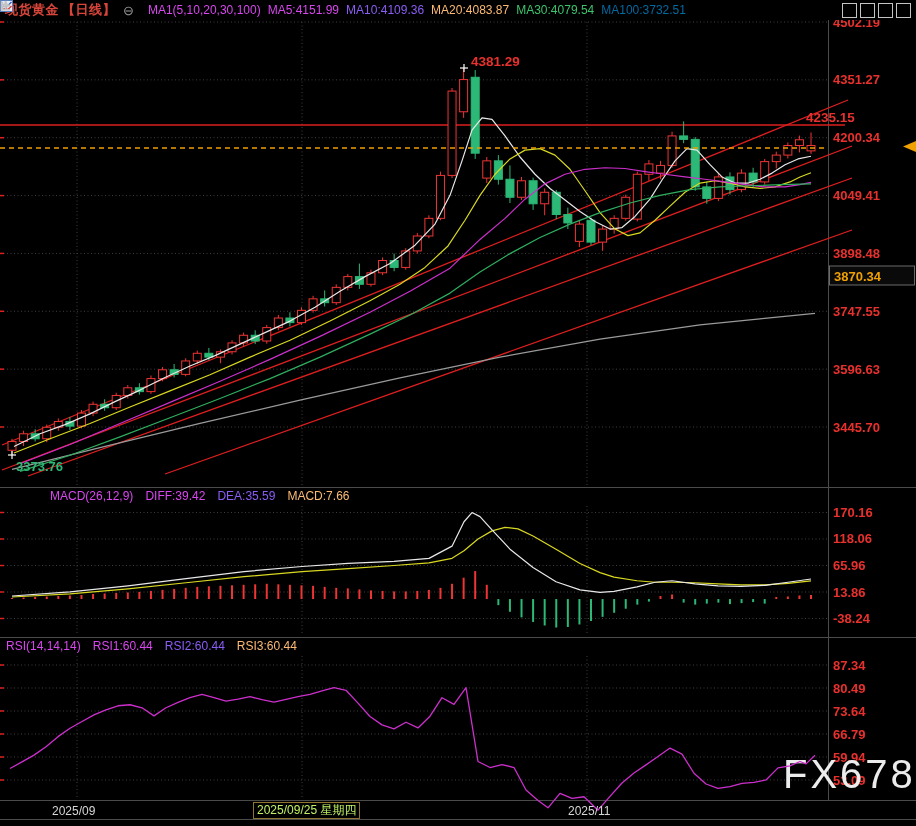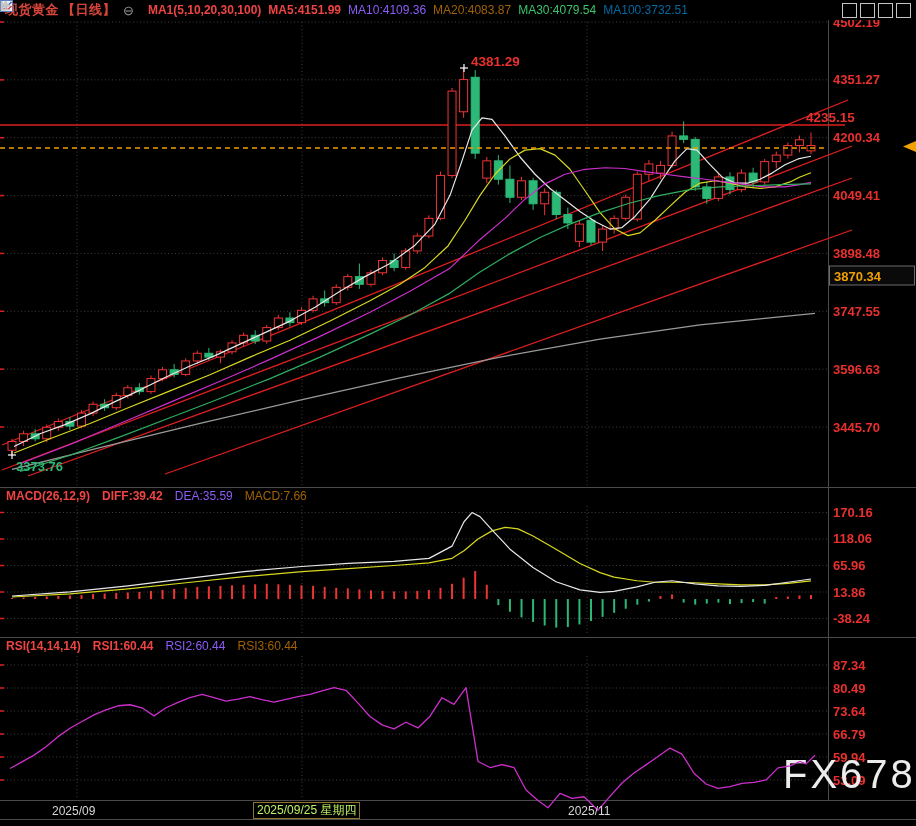--- a/index.html
+++ b/index.html
@@ -3,30 +3,30 @@
 <meta charset="utf-8">
 <style>
   html,body{margin:0;padding:0;background:#000;}
   .stage{position:relative;width:916px;height:826px;background:#000;overflow:hidden;
          font-family:"Liberation Sans", sans-serif;}
   .topbar{position:absolute;top:0;left:0;width:916px;height:20px;display:flex;align-items:center;
           gap:7px;padding-left:5px;box-sizing:border-box;font-size:12px;z-index:3;background:#000;}
   .t-title{color:#d9453a;font-weight:bold;font-size:13px;letter-spacing:.5px;}
   .t-glyph{color:#9a9a9a;font-size:13px;line-height:13px;}
   .mi{display:inline-flex;align-items:center;}
-  .c-white{color:#ef4444;font-weight:bold;}
+  .c-white{color:#d946ef;}
   .c-yellow{color:#8b5cf6;}
-  .c-magenta{color:#a16207;}
+  .c-magenta{color:#fdba74;}
   .c-green{color:#3cc36c;text-align:center;}
   .c-gray{color:#0369a1;}
   .toolbar{margin-left:auto;display:flex;gap:3px;padding-right:5px;}
   .tool{width:13px;height:13px;border:1px solid #c4c4c4;display:flex;align-items:center;
         justify-content:center;cursor:pointer;background:#000;padding:0;box-sizing:content-box;}
   .ind-row{position:absolute;left:6px;display:flex;gap:12px;font-size:12px;z-index:3;white-space:nowrap;}
-  #macd-row{top:489px;}
+  #macd-row{top:489px;margin-left:44px;}
   #rsi-row{top:639px;}
   .time-axis{position:absolute;top:802px;left:0;width:916px;height:18px;font-size:12px;z-index:3;}
   .tlabel{position:absolute;top:2px;color:#d6d6d6;}
   .tlabel.boxed{color:#bef264;border:1px solid #8f7430;padding:0 3px;top:0;line-height:15px;}
   svg{position:absolute;top:0;left:0;z-index:1;}
 </style>
 </head>
 <body>
 
 <div class="stage">

